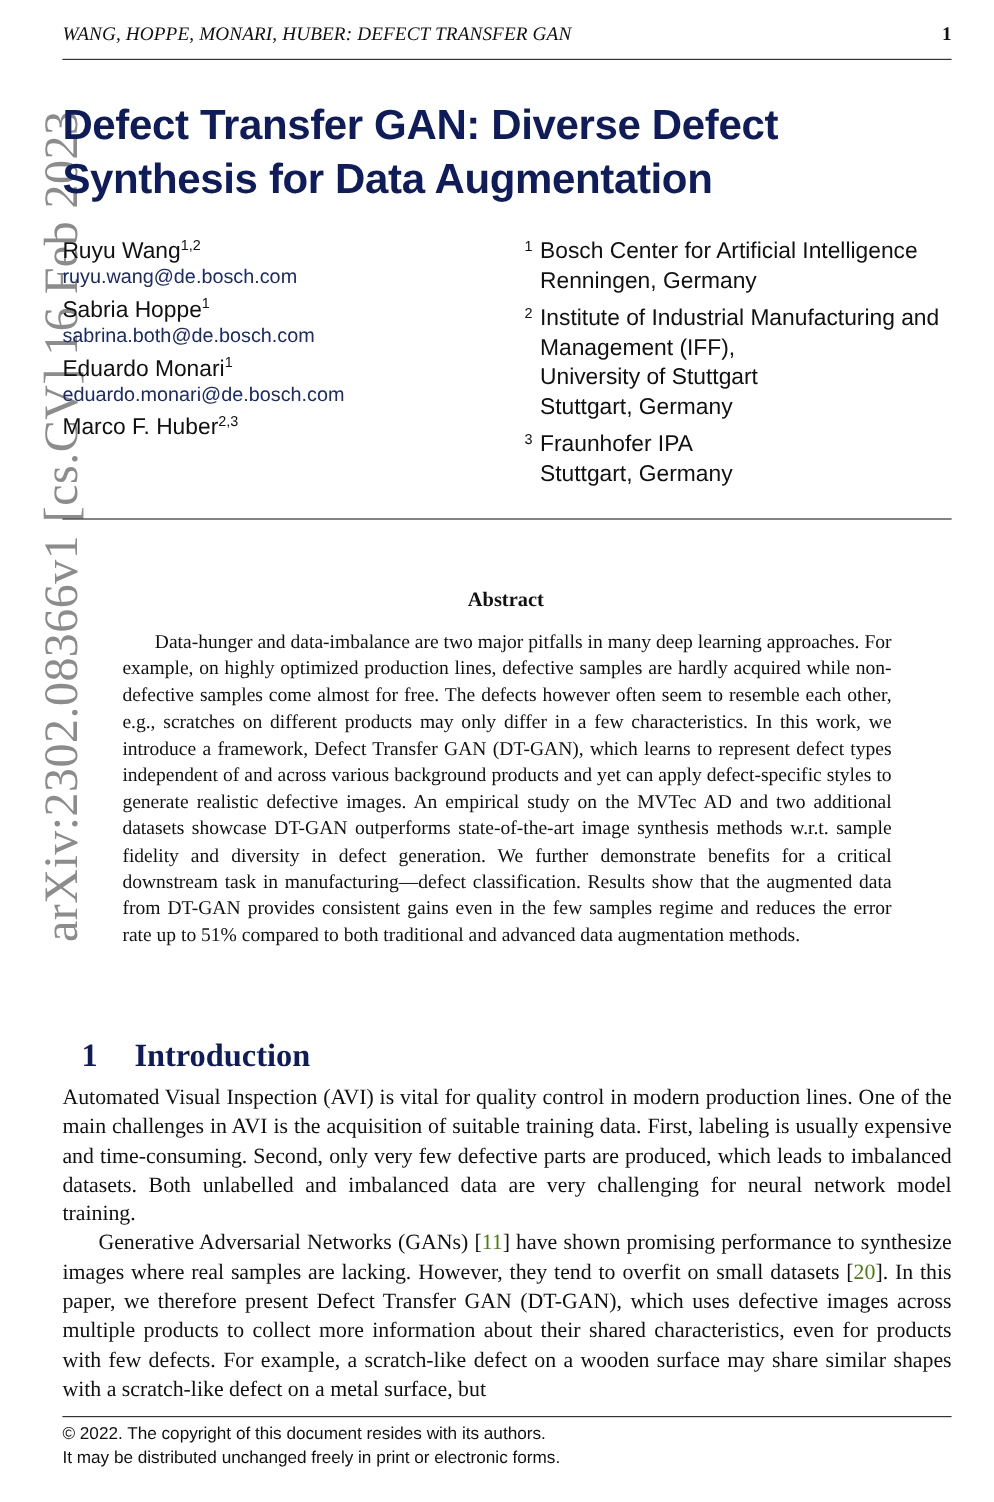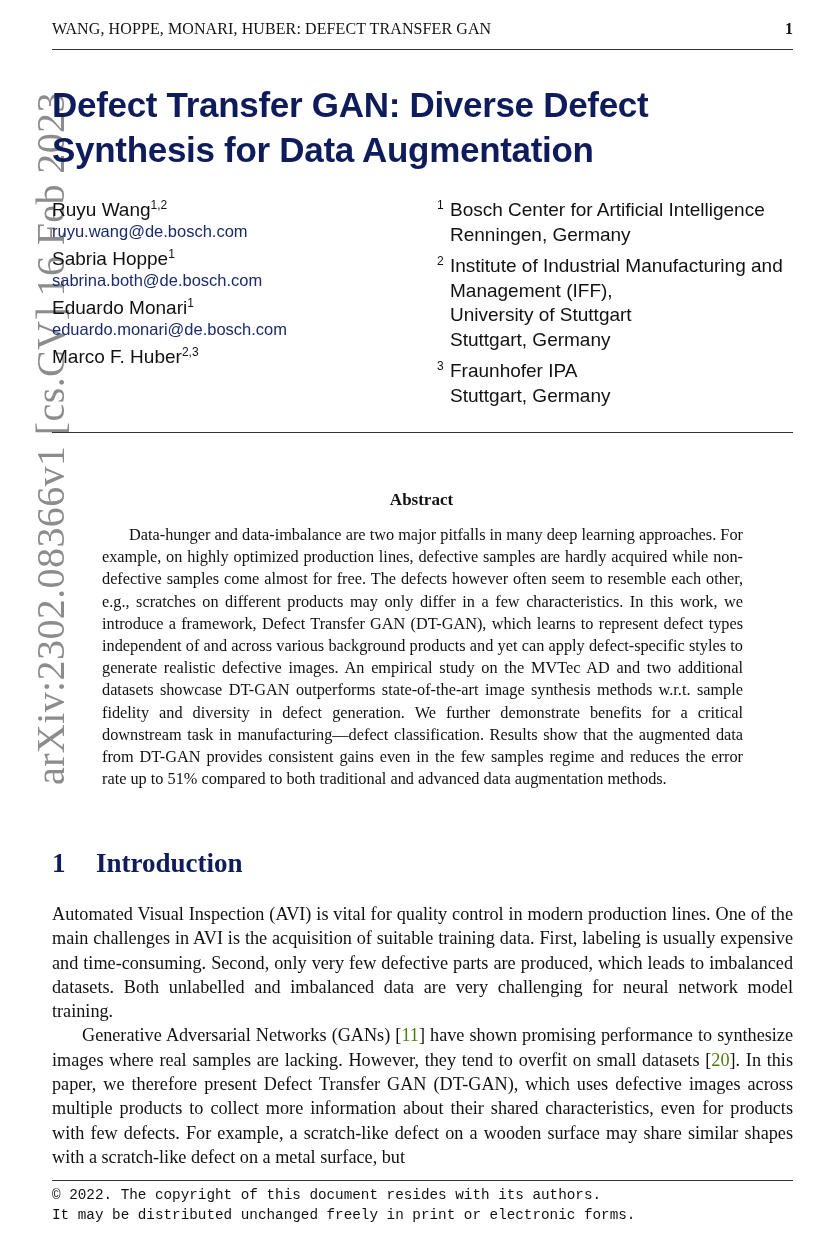--- a/index.html
+++ b/index.html
@@ -1,20 +1,20 @@
 <!DOCTYPE html>
 <html><head>
   <meta charset="utf-8">
   <style>
     html, body { margin: 0; padding: 0; background: #ffffff; }
     body { width: 828px; height: 1252px; position: relative; overflow: hidden; color: #111; }
 
     .running-head {
       position: absolute; left: 52px; top: 20px; width: 741px;
-      font-family: "Liberation Serif", serif; font-size: 16px; 
+      font-family: "Liberation Serif", serif; font-size: 16px; font-style: italic;
       letter-spacing: 0.1px;
     }
     .page-num {
       position: absolute; right: 35px; top: 20px;
       font-family: "Liberation Serif", serif; font-size: 16px; font-weight: bold;
     }
     .head-rule { position: absolute; left: 52px; top: 49px; width: 741px; height: 1.3px; background: #333; }
 
     .arxiv-stamp {
       position: absolute; left: 31px; top: 785px;
@@ -63,21 +63,21 @@
       font-family: "Liberation Serif", serif; font-size: 18.2px; line-height: 24.3px;
       text-align: justify;
     }
     .body-text p { margin: 0; }
     .body-text p.indent { text-indent: 30px; }
     .cite { color: #4d7c0f; text-decoration: none; }
 
     .foot-rule { position: absolute; left: 52px; top: 1180px; width: 741px; height: 1.3px; background: #333; }
     .footer {
       position: absolute; left: 52px; top: 1185px; width: 741px;
-      font-family: Liberation Mono, monospace; font-size: 14.3px; line-height: 20px;
+      font-family: Liberation Sans, sans-serif; font-size: 14.3px; line-height: 20px;
     }
   </style>
 </head>
 <body>
 
 <div>
   <div class="running-head">WANG, HOPPE, MONARI, HUBER: DEFECT TRANSFER GAN</div>
   <div class="page-num">1</div>
 </div>
 <div class="head-rule"></div>
@@ -122,21 +122,21 @@
     <span class="affil-line">Fraunhofer IPA</span>
     <span class="affil-line">Stuttgart, Germany</span>
   </div>
 </div>
 
 <div class="title-rule"></div>
 
 <div class="abstract-heading">Abstract</div>
 <div class="abstract-body">Data-hunger and data-imbalance are two major pitfalls in many deep learning approaches. For example, on highly optimized production lines, defective samples are hardly acquired while non-defective samples come almost for free. The defects however often seem to resemble each other, e.g., scratches on different products may only differ in a few characteristics. In this work, we introduce a framework, Defect Transfer GAN (DT-GAN), which learns to represent defect types independent of and across various background products and yet can apply defect-specific styles to generate realistic defective images. An empirical study on the MVTec AD and two additional datasets showcase DT-GAN outperforms state-of-the-art image synthesis methods w.r.t. sample fidelity and diversity in defect generation. We further demonstrate benefits for a critical downstream task in manufacturing—defect classification. Results show that the augmented data from DT-GAN provides consistent gains even in the few samples regime and reduces the error rate up to 51% compared to both traditional and advanced data augmentation methods.</div>
 
-<h2 class="section-heading" style="margin:0;">
+<h2 class="section-heading" style="margin:16px;">
   <span class="section-num">1</span><span>Introduction</span>
 </h2>
 
 <div class="body-text">
   <p>Automated Visual Inspection (AVI) is vital for quality control in modern production lines. One of the main challenges in AVI is the acquisition of suitable training data. First, labeling is usually expensive and time-consuming.  Second, only very few defective parts are produced, which leads to imbalanced datasets.  Both unlabelled and imbalanced data are very challenging for neural network model training.</p>
   <p class="indent"><span>Generative Adversarial Networks (GANs) [</span><a class="cite">11</a><span>] have shown promising performance to synthesize images where real samples are lacking.  However, they tend to overfit on small datasets [</span><a class="cite">20</a><span>].  In this paper, we therefore present Defect Transfer GAN (DT-GAN), which uses defective images across multiple products to collect more information about their shared characteristics, even for products with few defects.  For example, a scratch-like defect on a wooden surface may share similar shapes with a scratch-like defect on a metal surface, but</span></p>
 </div>
 
 <div class="foot-rule"></div>
 <div class="footer">

